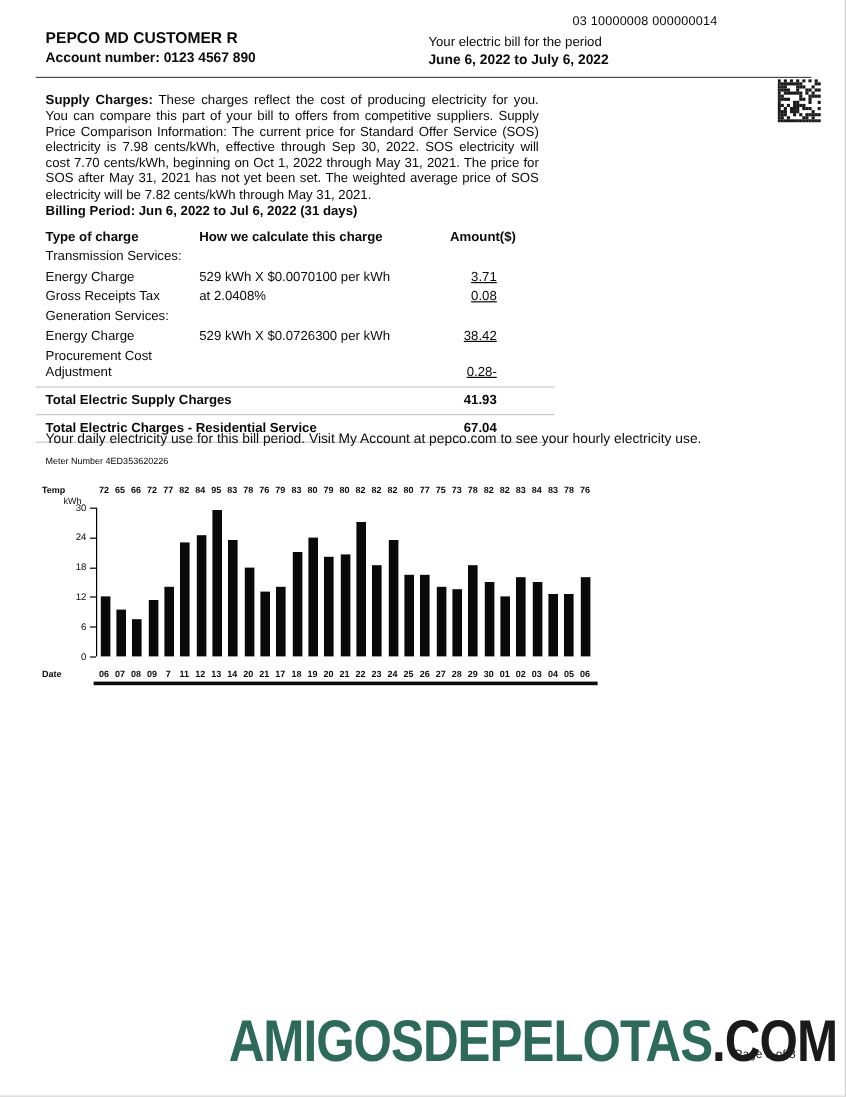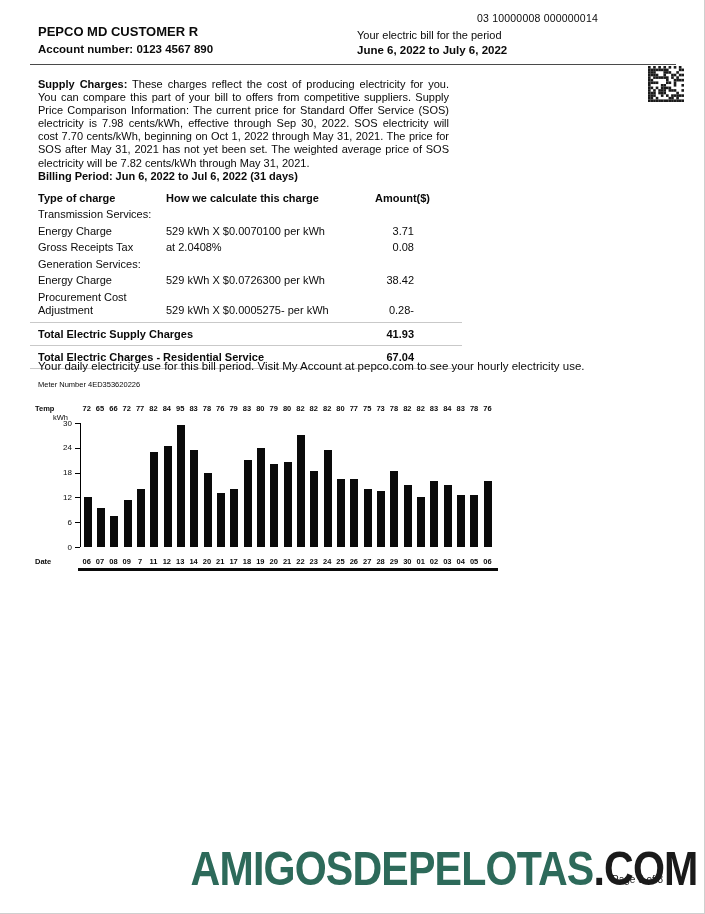--- a/index.html
+++ b/index.html
@@ -33,21 +33,21 @@
   .billing-period { position: absolute; left: 38px; top: 170px; font-size: 11px; font-weight: bold; }
 
   
   .charges-table { position: absolute; left: 38px; top: 192px; width: 392px; font-size: 11px; }
   .t-head { display: flex; font-weight: bold; margin-bottom: 4px; }
   .t-head .c1, .t-head .c2, .t-head .c3 { }
   .c1 { width: 128px; flex: none; }
   .c2 { width: 204px; flex: none; }
   .c3 { flex: 1; text-align: right; }
   .t-row { display: flex; align-items: flex-end; margin-bottom: 3.5px; line-height: 13px; }
-  .t-row .c3 { padding-right: 16px; }
+  .t-row .c3 { padding-right: 16px; text-decoration: underline; }
   .t-sep { border-top: 1px solid #c9c9c9; margin: 5px 0 5px 0; margin-left: -8px; width: 432px; }
   .t-total { display: flex; font-weight: bold; align-items: flex-end; margin-bottom: 3px; }
   .t-total .lab { flex: 1; }
   .t-total .amt { text-align: center; padding-right: 16px; }
 
   
   .usage-note { position: absolute; left: 38px; top: 360px; width: 650px; font-size: 11.5px; }
   .meter-number { position: absolute; left: 38px; top: 380px; font-size: 7.5px; }
 
   
@@ -239,21 +239,20 @@
       <div class="c2"></div>
       <div class="c3"></div>
     </div>
     <div class="t-row">
       <div class="c1">Energy Charge</div>
       <div class="c2">529 kWh X $0.0726300 per kWh</div>
       <div class="c3">38.42</div>
     </div>
     <div class="t-row">
       <div class="c1">Procurement Cost Adjustment</div>
-      <div class="c2">529 kWh X $0.0005275- per kWh</div>
       <div class="c3">0.28-</div>
     </div>
     <div class="t-sep"></div>
     <div class="t-total">
       <div class="lab">Total Electric Supply Charges</div>
       <div class="amt">41.93</div>
     </div>
     <div class="t-sep"></div>
     <div class="t-total">
       <div class="lab">Total Electric Charges - Residential Service</div>

